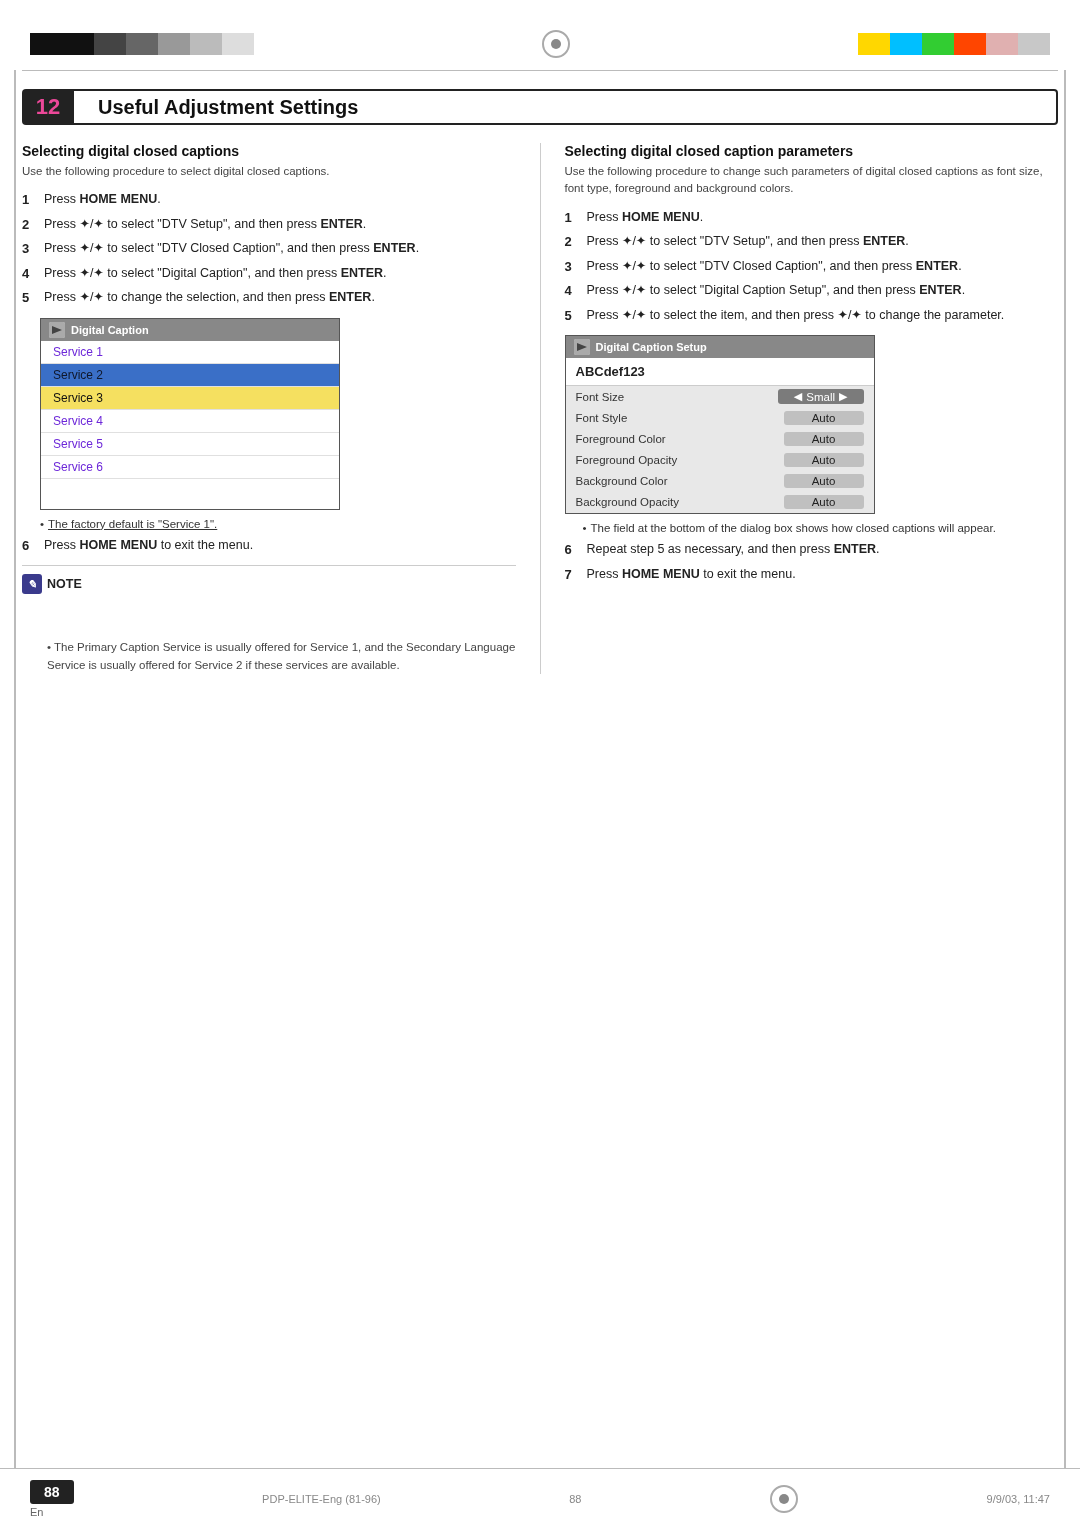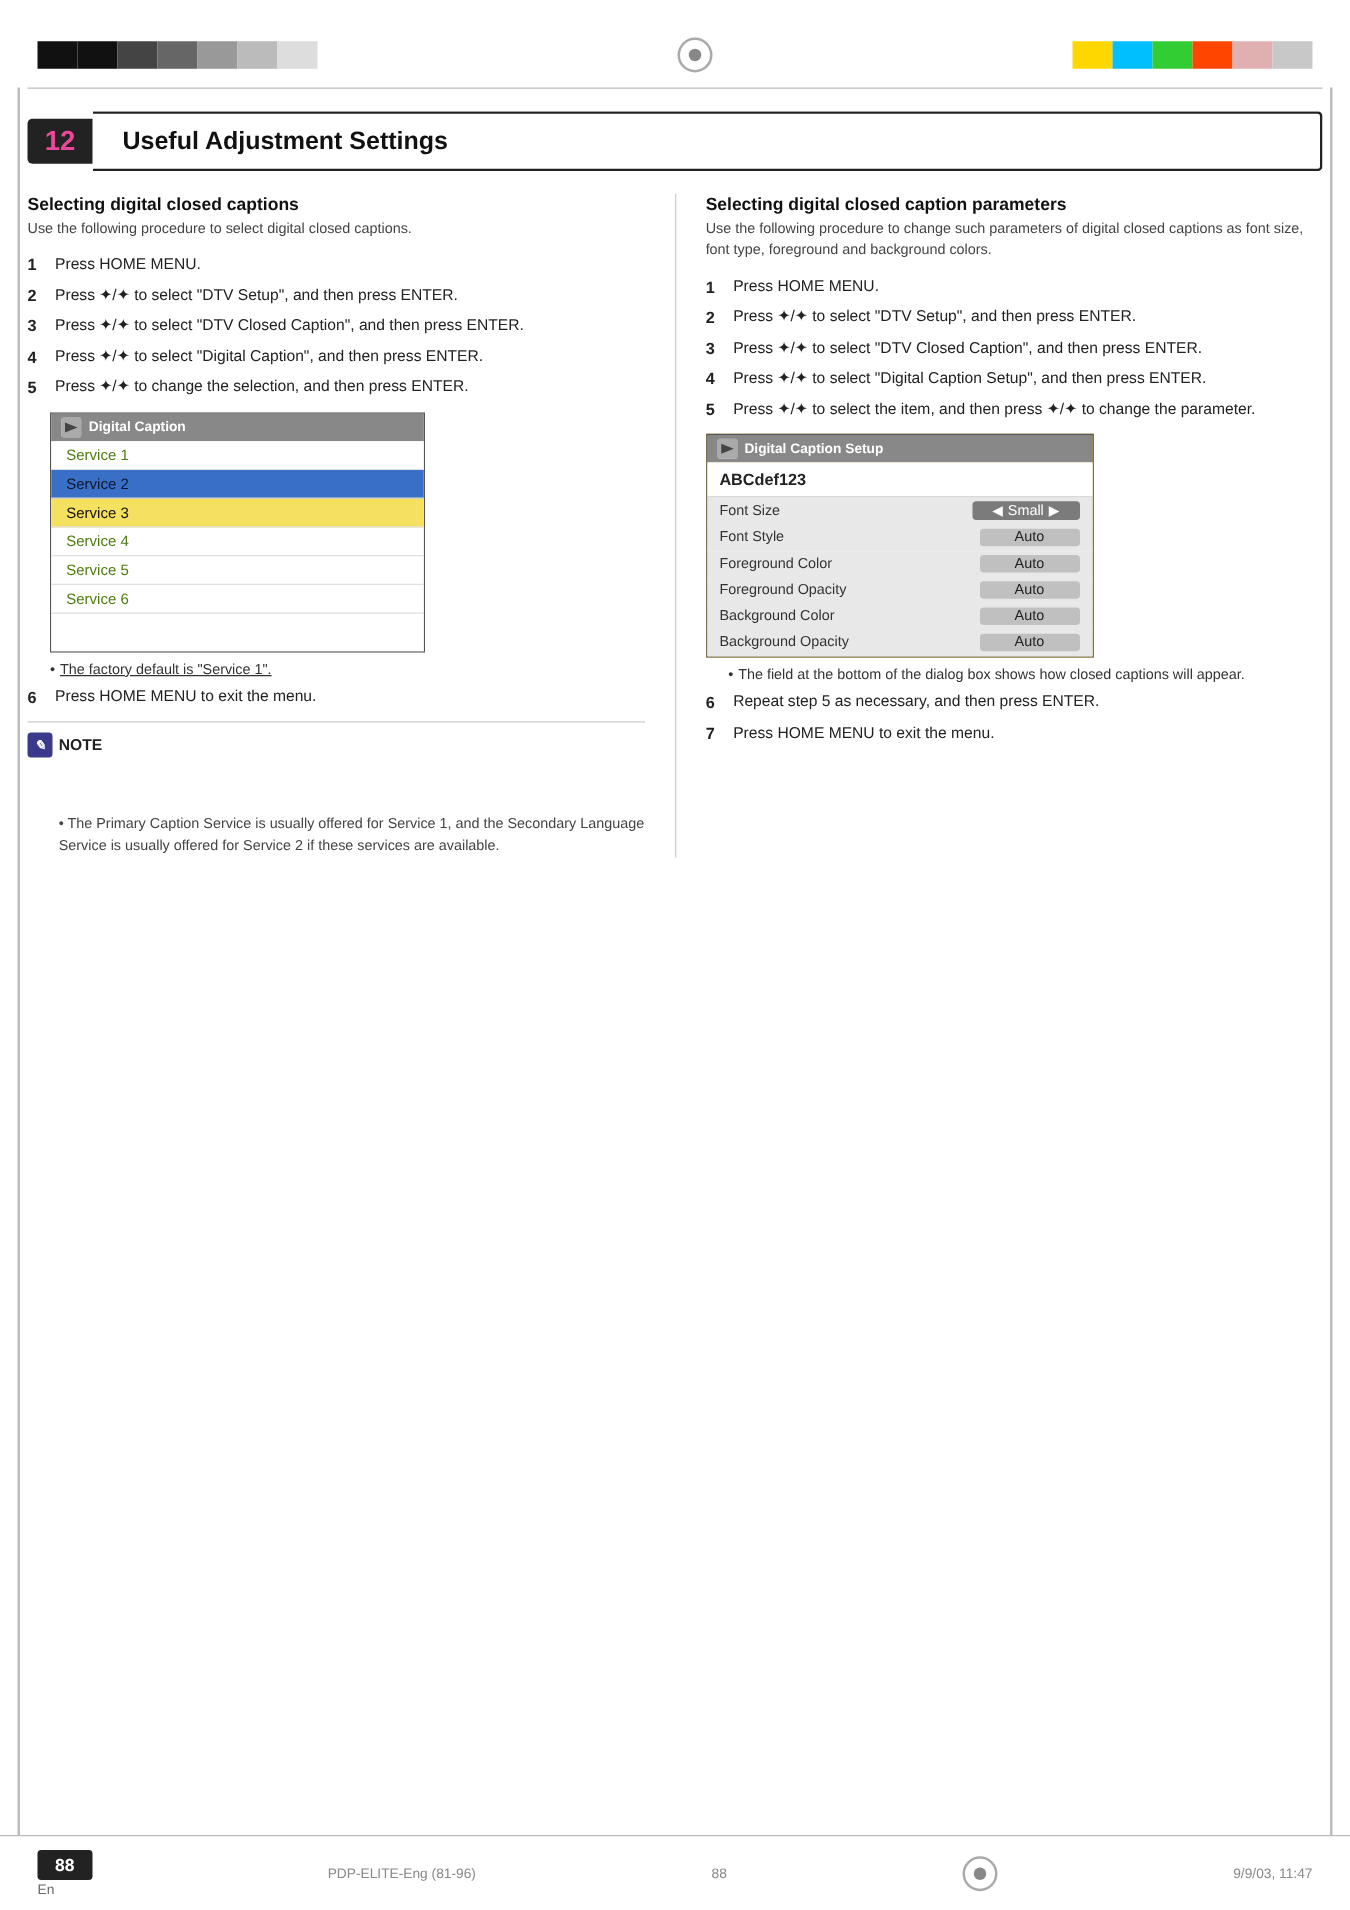--- a/index.html
+++ b/index.html
@@ -81,21 +81,21 @@
       flex-shrink: 0;
     }
     .chapter-title-box {
       border: 2px solid #222;
       border-left: none;
       border-radius: 0 4px 4px 0;
       padding: 4px 24px;
       font-size: 20px;
       font-weight: bold;
       color: #111;
-      height: 48px;
+      height: 36px;
       display: flex;
       align-items: center;
       flex: 1;
     }
 
     
     .two-col {
       display: flex;
       gap: 0;
       margin: 0 22px;
@@ -142,21 +142,21 @@
       font-weight: bold;
       font-size: 13px;
       min-width: 18px;
       margin-right: 4px;
       flex-shrink: 0;
     }
     .num-list li .step-text {
       flex: 1;
     }
     b, strong {
-      font-weight: normal;
+      font-weight: bold;
     }
 
     
     .screen-box {
       border: 1.5px solid #555;
       background: #f0f0f0;
       margin: 8px 0 8px 18px;
       width: 300px;
     }
     .screen-title-bar {
@@ -180,21 +180,21 @@
     }
     .screen-body {
       background: #fff;
       padding: 0;
     }
     .screen-row {
       padding: 4px 12px;
       font-size: 12px;
       border-bottom: 1px solid #e0e0e0;
       cursor: pointer;
-      color: #4d7c0f;
+      color: #6d28d9;
     }
     .screen-row.selected {
       background: #3a6fc7;
       color: #0f172a;
     }
     .screen-row.highlighted {
       background: #f5e060;
       color: #111;
     }
 

